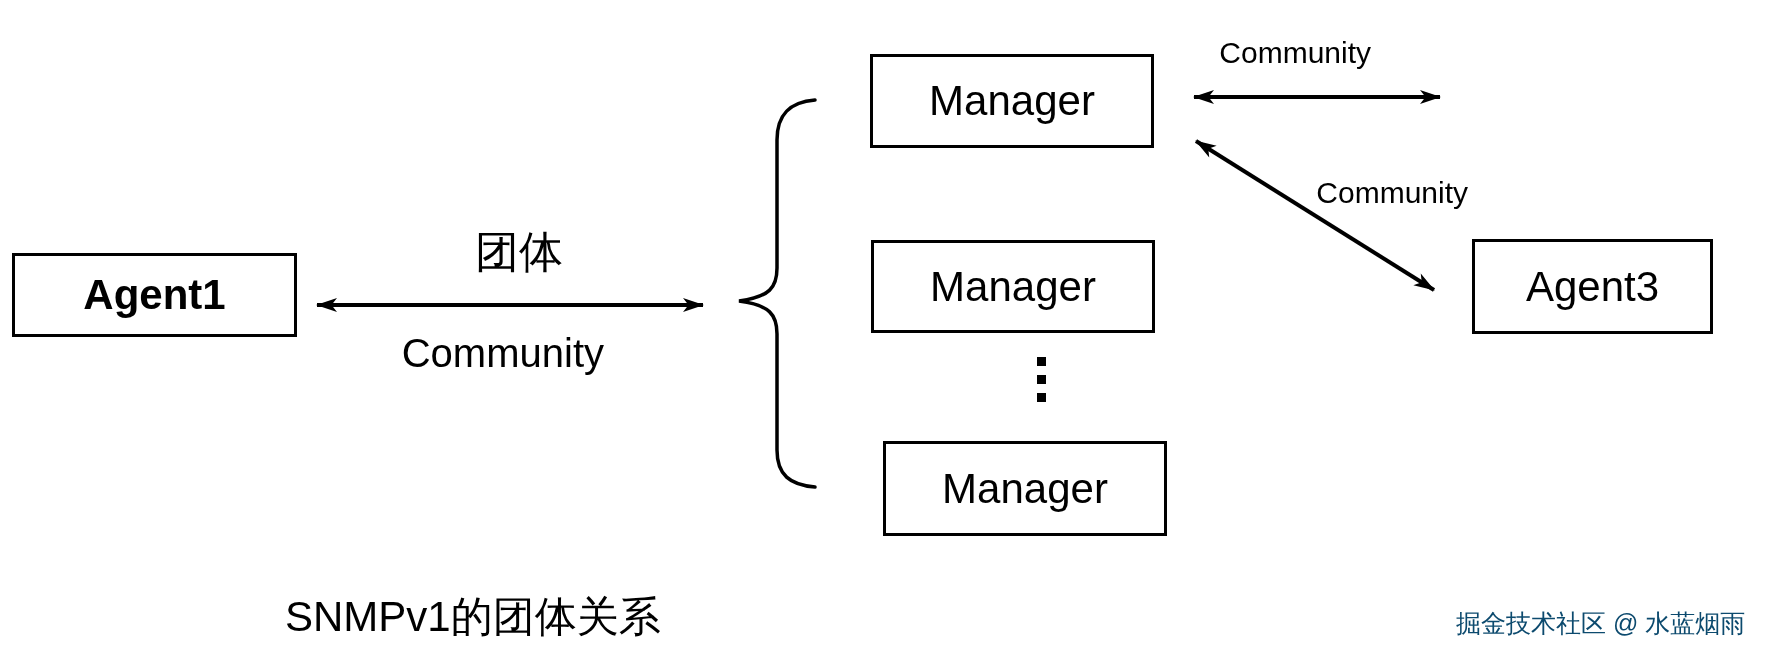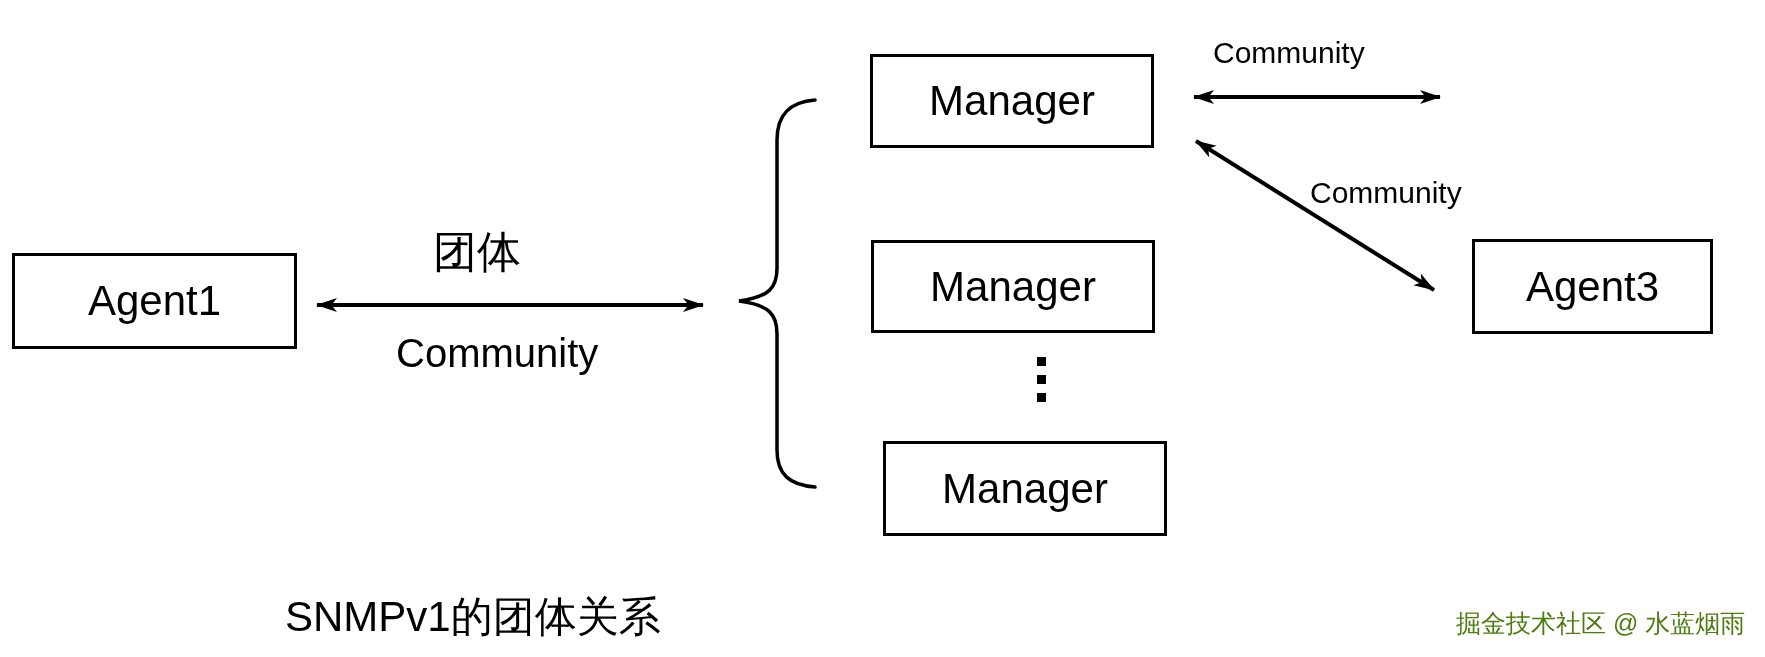--- a/index.html
+++ b/index.html
@@ -33,30 +33,30 @@
     box-sizing: border-box;
     border: 3px solid #000;
     background: #fff;
     display: flex;
     align-items: center;
     justify-content: center;
     font-size: 42px;
     line-height: 1;
     white-space: nowrap;
   }
-  .n-agent1        { left: 12px;   top: 253px; width: 285px; height: 96px; }
+  .n-agent1        { left: 12px;   top: 253px; width: 285px; height: 84px; font-weight: bold; }
   .n-manager-top   { left: 870px;  top: 54px;  width: 284px; height: 94px; }
   .n-manager-mid   { left: 871px;  top: 240px; width: 284px; height: 93px; }
   .n-manager-bot   { left: 883px;  top: 441px; width: 284px; height: 95px; }
   .n-agent2        { left: 1470px; top: 43px;  width: 286px; height: 94px; }
   .n-agent3        { left: 1472px; top: 239px; width: 241px; height: 95px; }
 
   .edge-label {
     position: absolute;
-    text-align: left;
+    text-align: right;
     line-height: 1;
     white-space: nowrap;
   }
   .l-tuanti {
     left: 433px; top: 231px; width: 130px;
     font-size: 44px;
     font-family: Liberation Serif, serif;
   }
   .l-community-left  { left: 396px;  top: 333px; width: 208px; font-size: 40px; }
   .l-community-top   { left: 1213px; top: 38px;  width: 158px; font-size: 30px; }
@@ -81,21 +81,21 @@
     font-size: 42px;
     line-height: 1;
     white-space: nowrap;
   }
   .watermark {
     position: absolute;
     left: 1456px; top: 608px;
     font-size: 25px;
     line-height: 1.2;
     white-space: nowrap;
-    color: #4d7c0f;
+    color: #0c4a6e;
     text-shadow: 1px 1px 0 #ffffff;
   }
 </style>
 </head>
 <body>
 
 <div class="canvas">
 
   <svg class="wires" viewBox="0 0 1765 657">
     <defs>

